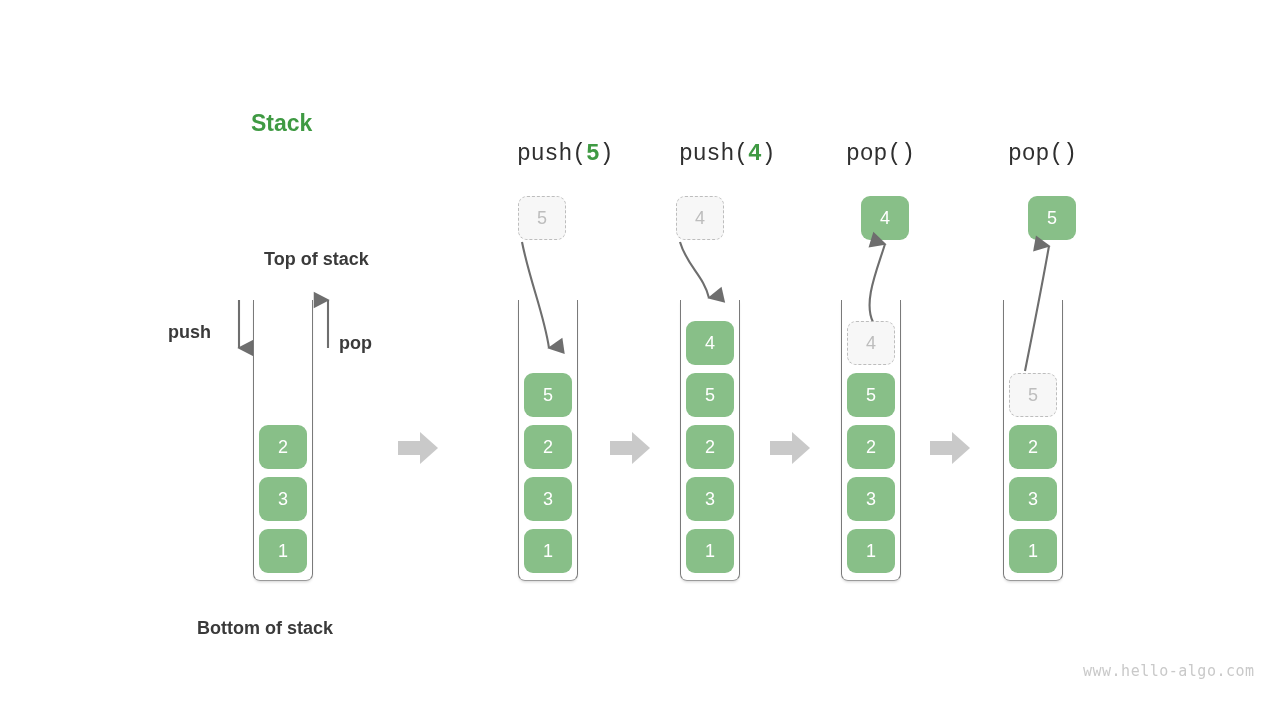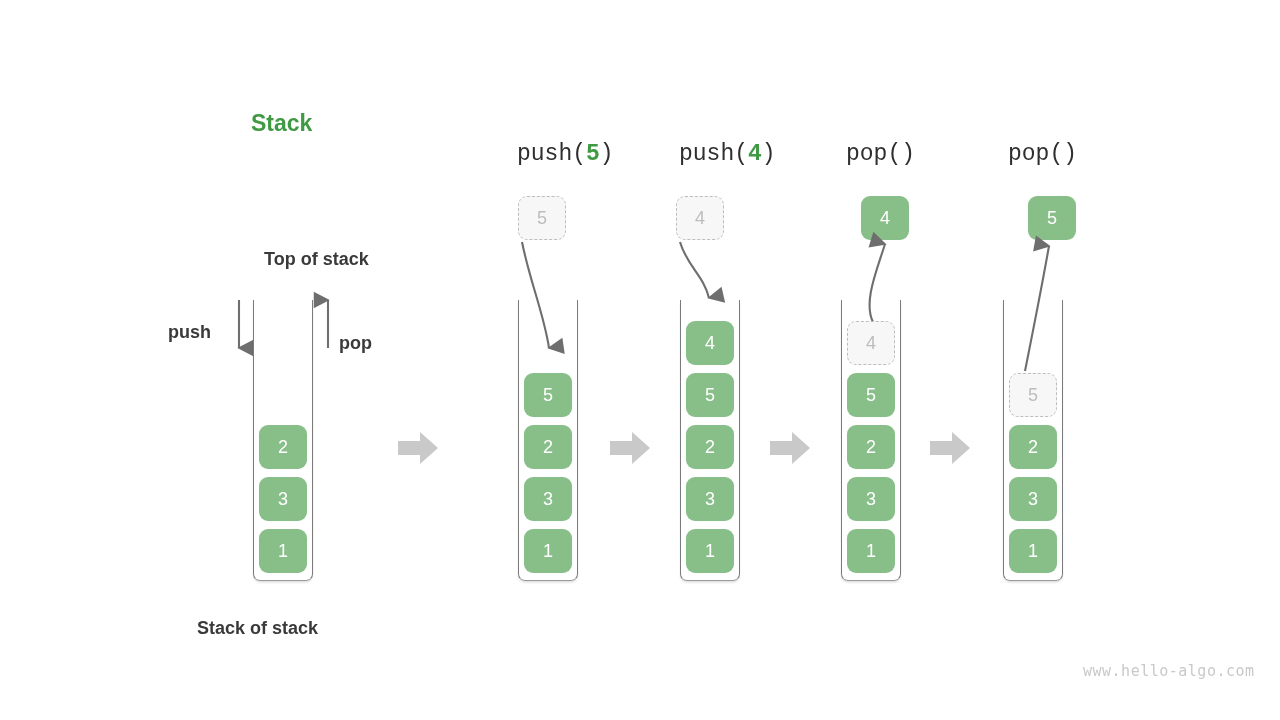--- a/index.html
+++ b/index.html
@@ -97,21 +97,21 @@
   }
 </style>
 </head>
 <body>
 
 <div id="stage">
 
   <div class="stack-title" style="left:251px; top:110px;">Stack</div>
 
   <div class="label-bold" style="left:224px; top:249px;margin-left:40px;">Top of stack</div>
-  <div class="label-bold" style="left:197px; top:618px;">Stack of stack</div>
+  <div class="label-bold" style="left:197px; top:618px;">Bottom of stack</div>
   <div class="label-bold" style="left:168px; top:322px;">push</div>
   <div class="label-bold" style="left:339px; top:322px;margin-top:11px;">pop</div>
 
   <svg class="straight" style="left:228px; top:298px;" width="22" height="62">
     <defs>
       <marker id="ahDown" markerWidth="9" markerHeight="9" refX="4.5" refY="7.4" orient="auto">
         <path d="M0.6,0.6 L4.5,8.2 L8.4,0.6 Z" fill="#6e6e6e"></path>
       </marker>
     </defs>
     <line x1="11" y1="2" x2="11" y2="50" stroke="#6e6e6e" stroke-width="2.1" marker-end="url(#ahDown)"></line>

